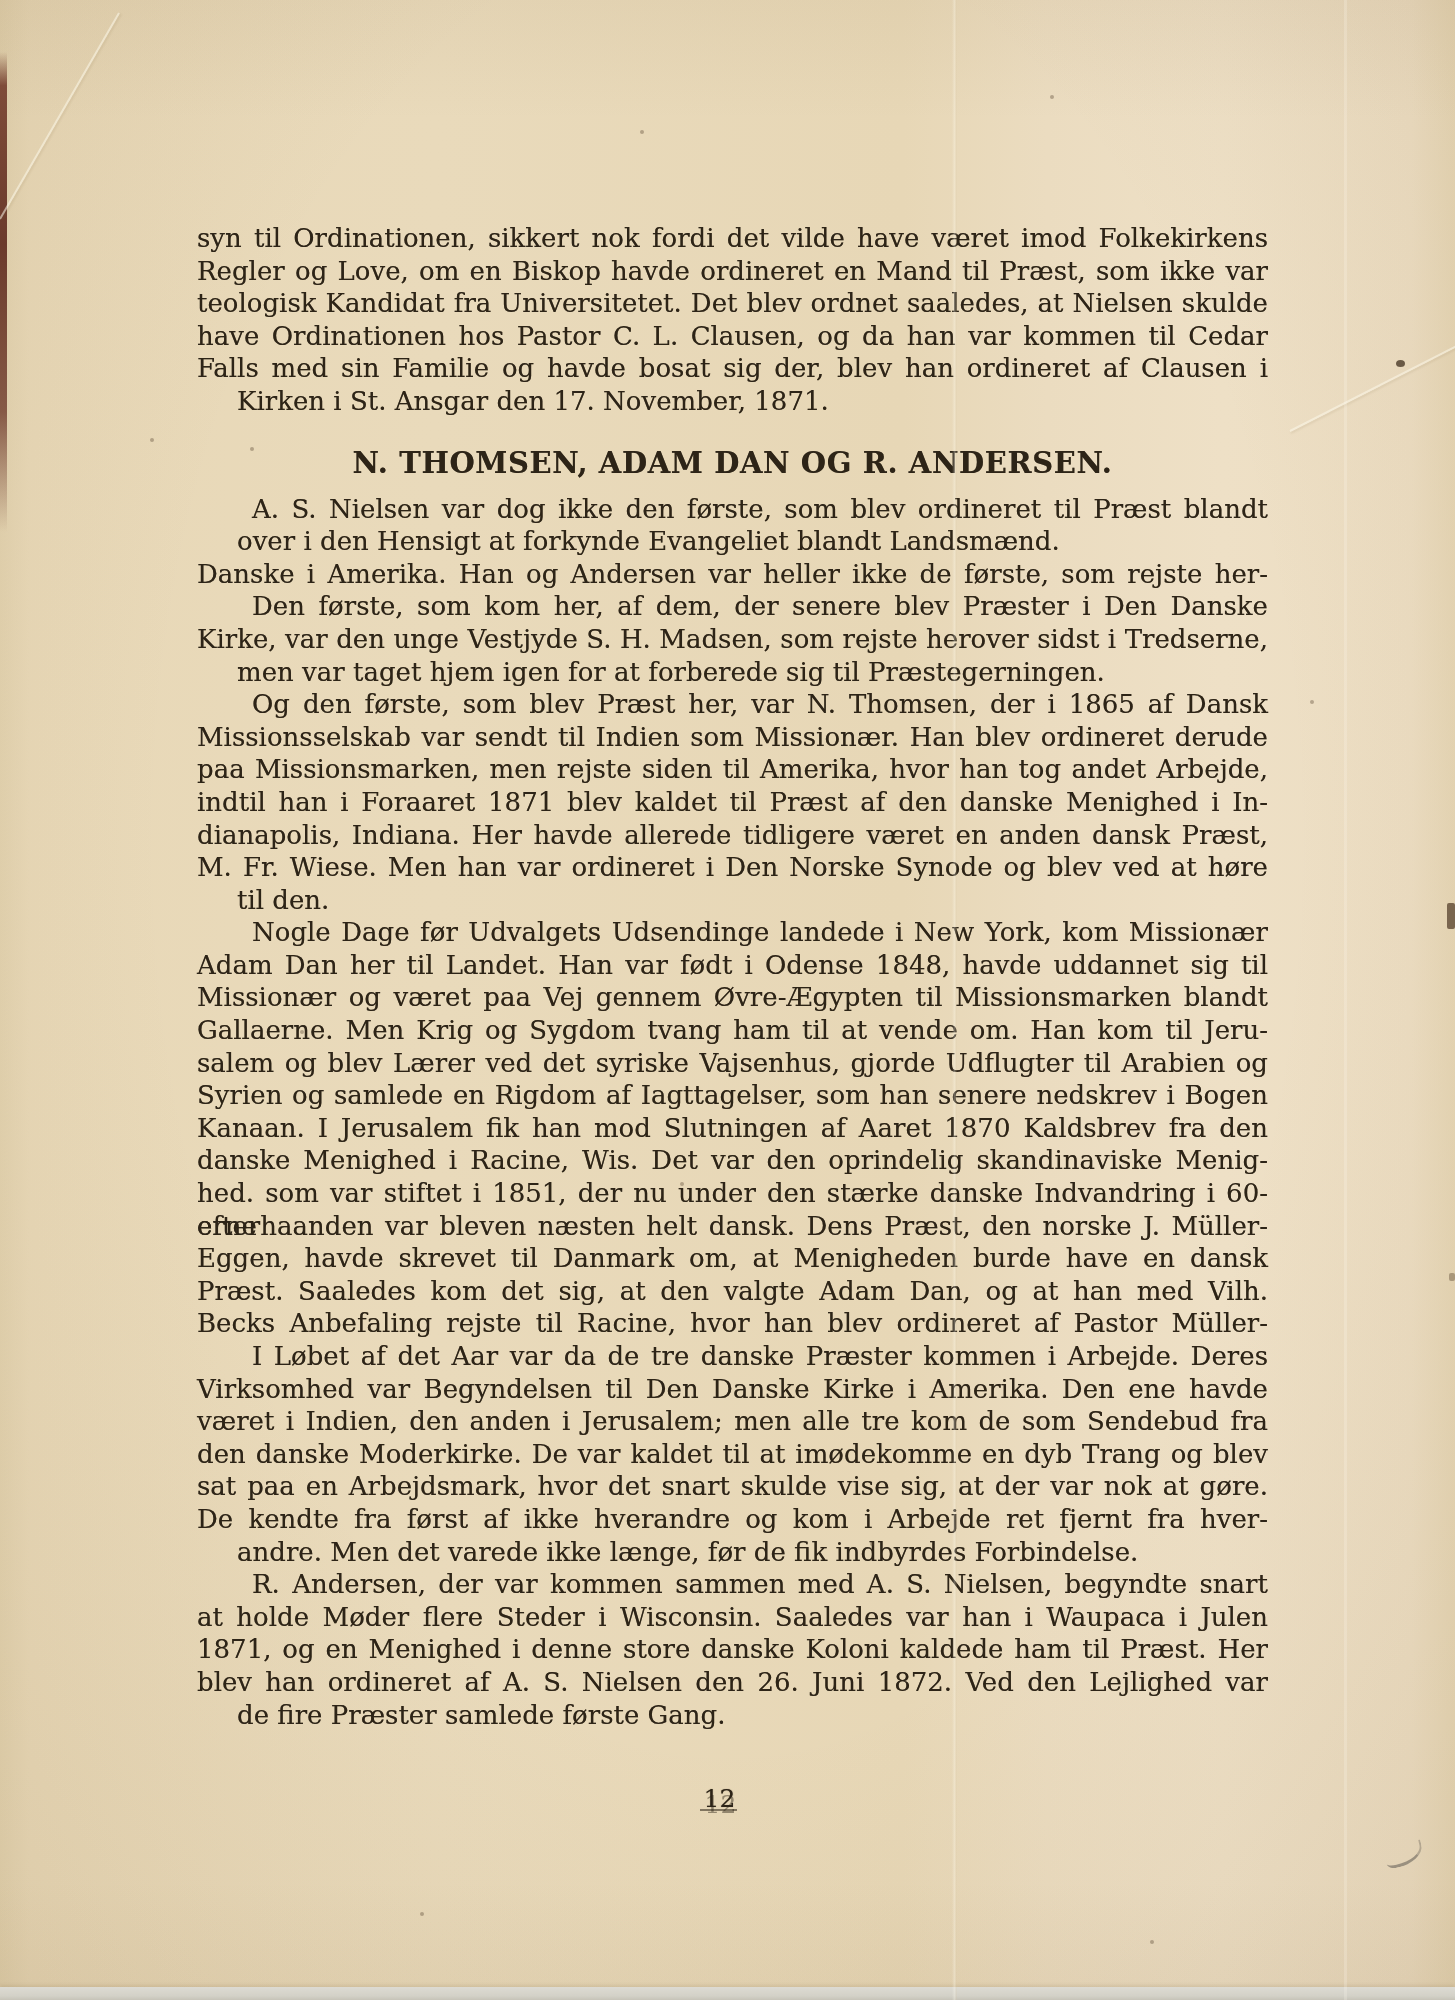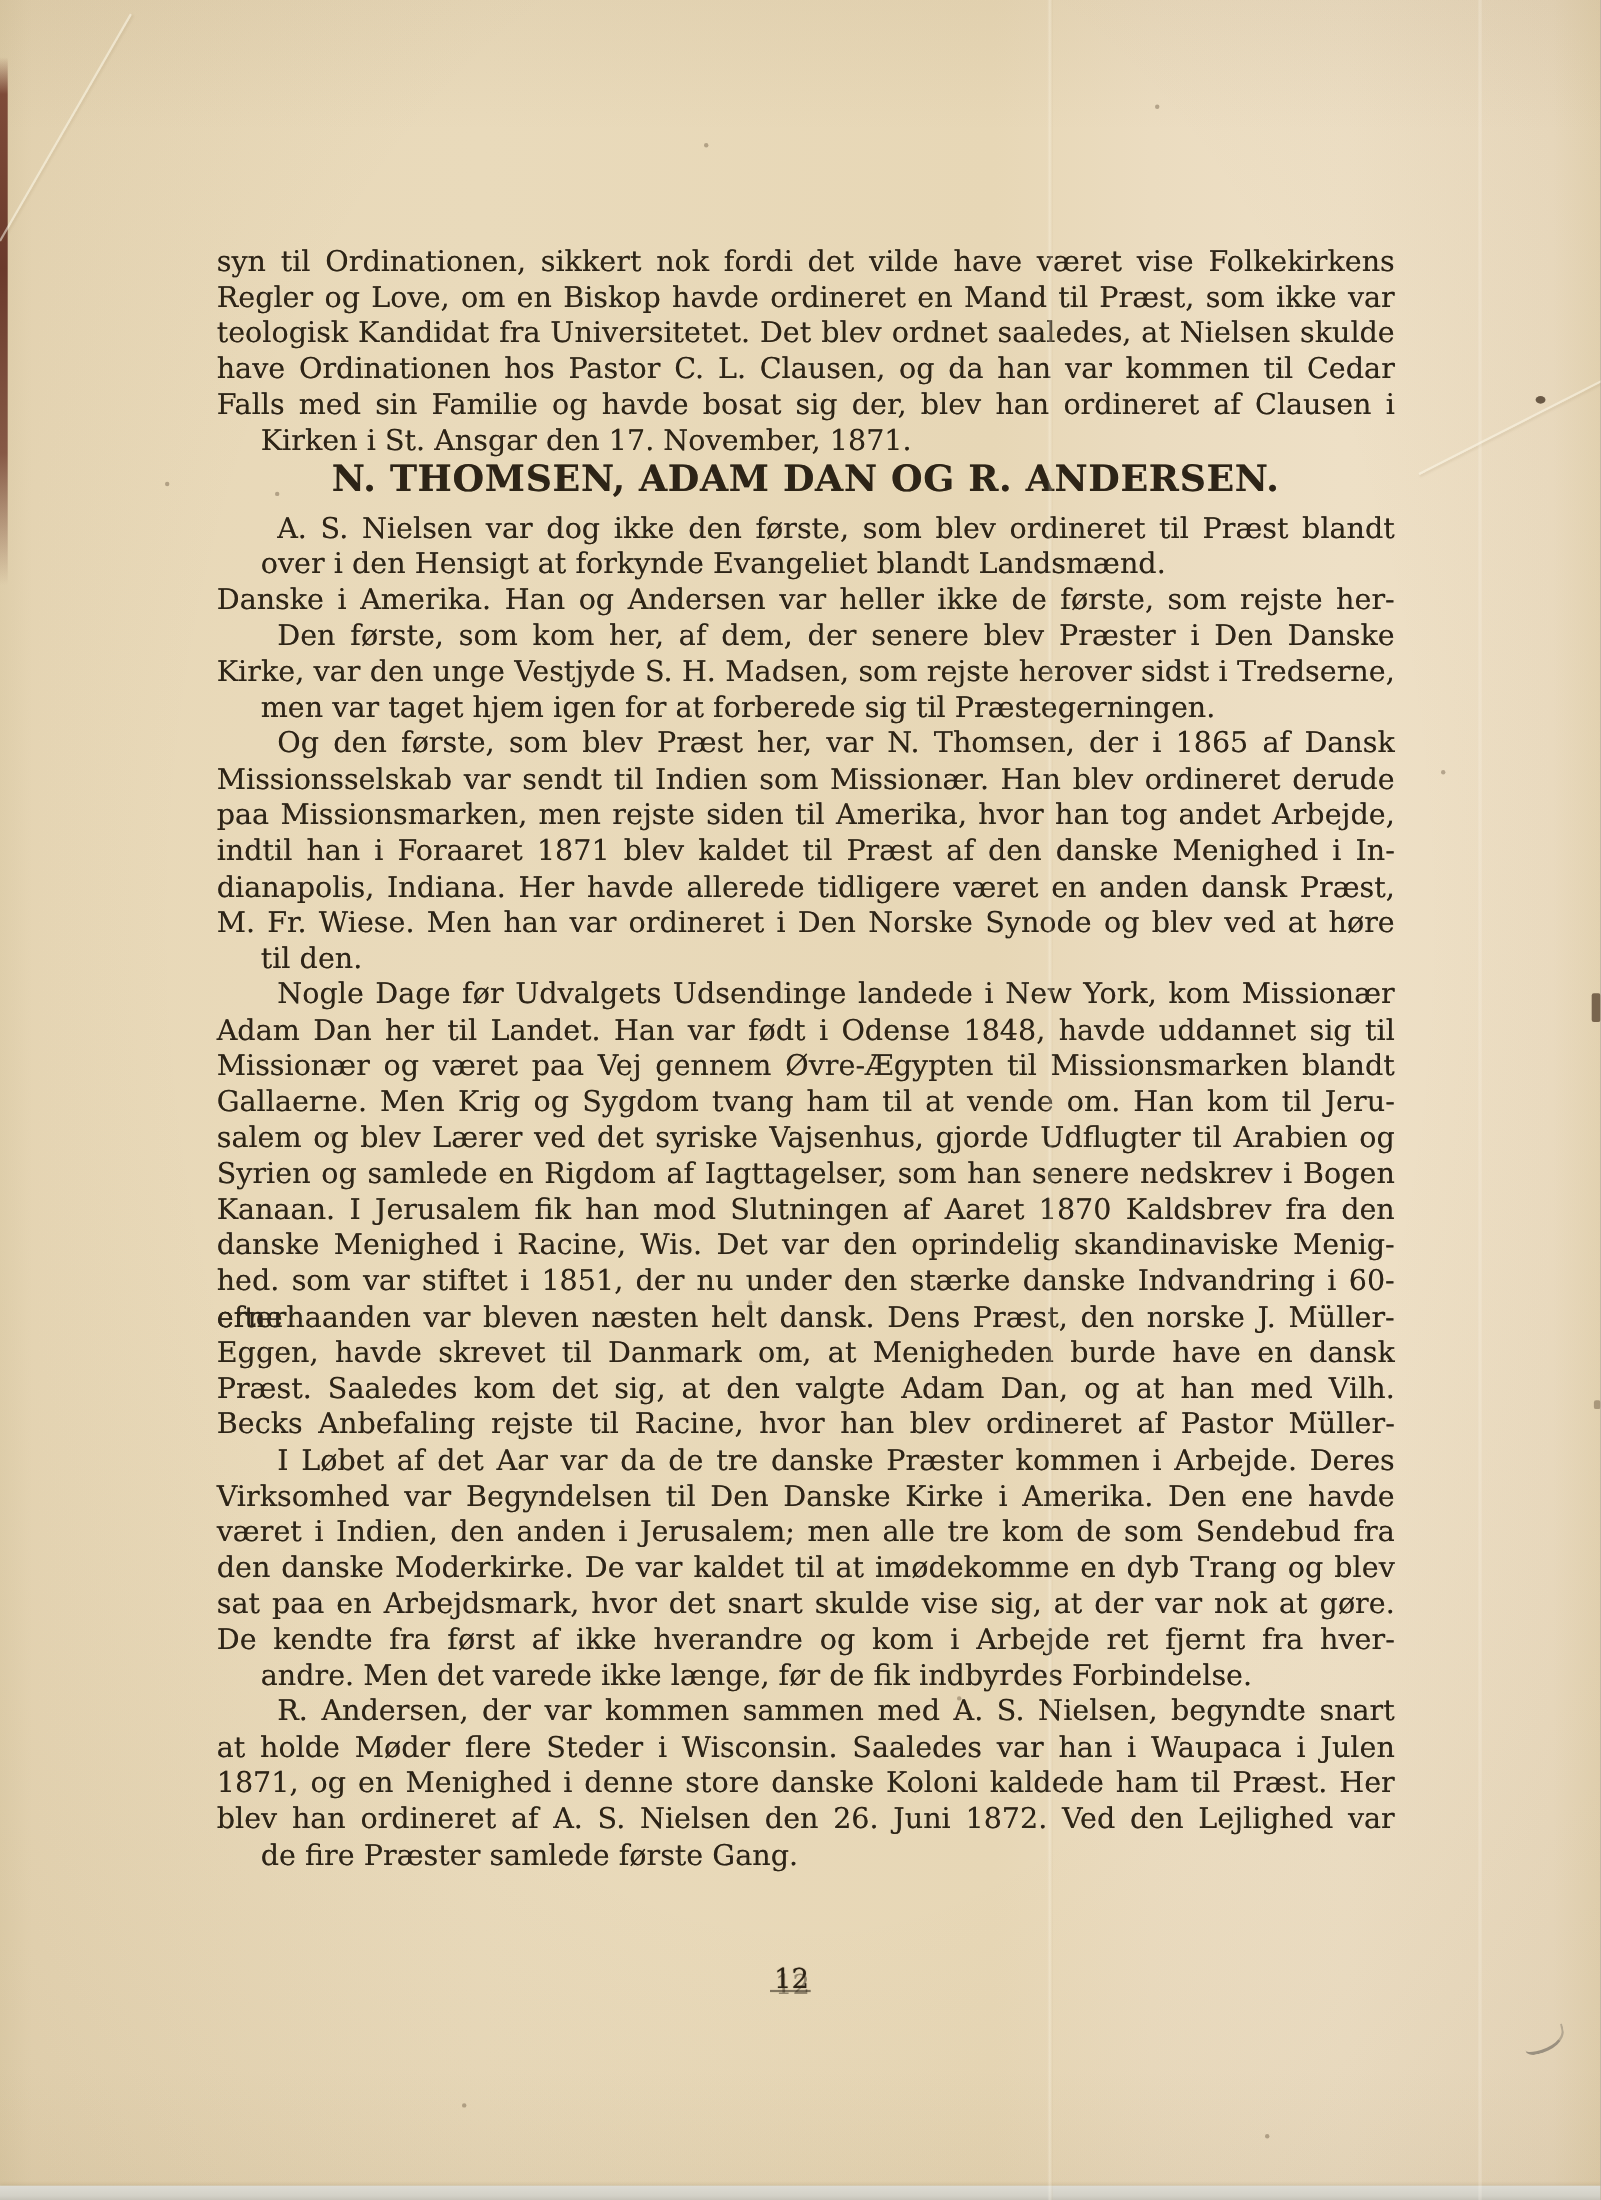--- a/index.html
+++ b/index.html
@@ -47,23 +47,24 @@
     text-align-last: justify;
     height: 32.6px;
     overflow: visible;
     white-space: normal;
   }
   .pline.last { text-align-last: left; margin-left: 40px; }
   .pline.indent { text-indent: 55px; }
   .heading {
     text-align: center;
     font-weight: bold;
-    font-size: 33px;
+    font-size: 29px;
     line-height: 34px;
     letter-spacing: 0.6px;
+    margin-top: 28px;
     margin-bottom: 13px;
   }
   .page-number {
     position: absolute;
     left: 184px;
     top: 1784px;
     width: 1071px;
     text-align: center;
     font-size: 25px;
     color: var(--ink, #2d2417);
@@ -153,21 +154,21 @@
     background: rgba(90,70,50,0.38);
   }
 </style>
 </head>
 <body>
 
 <div id="scan-page">
 
   <div class="text-block">
       <div class="paragraph">
-        <div class="pline">syn til Ordinationen, sikkert nok fordi det vilde have været vise Folkekirkens</div>
+        <div class="pline">syn til Ordinationen, sikkert nok fordi det vilde have været imod Folkekirkens</div>
         <div class="pline">Regler og Love, om en Biskop havde ordineret en Mand til Præst, som ikke var</div>
         <div class="pline">teologisk Kandidat fra Universitetet. Det blev ordnet saaledes, at Nielsen skulde</div>
         <div class="pline">have Ordinationen hos Pastor C. L. Clausen, og da han var kommen til Cedar</div>
         <div class="pline">Falls med sin Familie og havde bosat sig der, blev han ordineret af Clausen i</div>
         <div class="pline last">Kirken i St. Ansgar den 17. November, 1871.</div>
       </div>
       <div class="heading">N. THOMSEN, ADAM DAN OG R. ANDERSEN.</div>
       <div class="paragraph">
         <div class="pline indent">A. S. Nielsen var dog ikke den første, som blev ordineret til Præst blandt</div>
         <div class="pline last">over i den Hensigt at forkynde Evangeliet blandt Landsmænd.</div>

